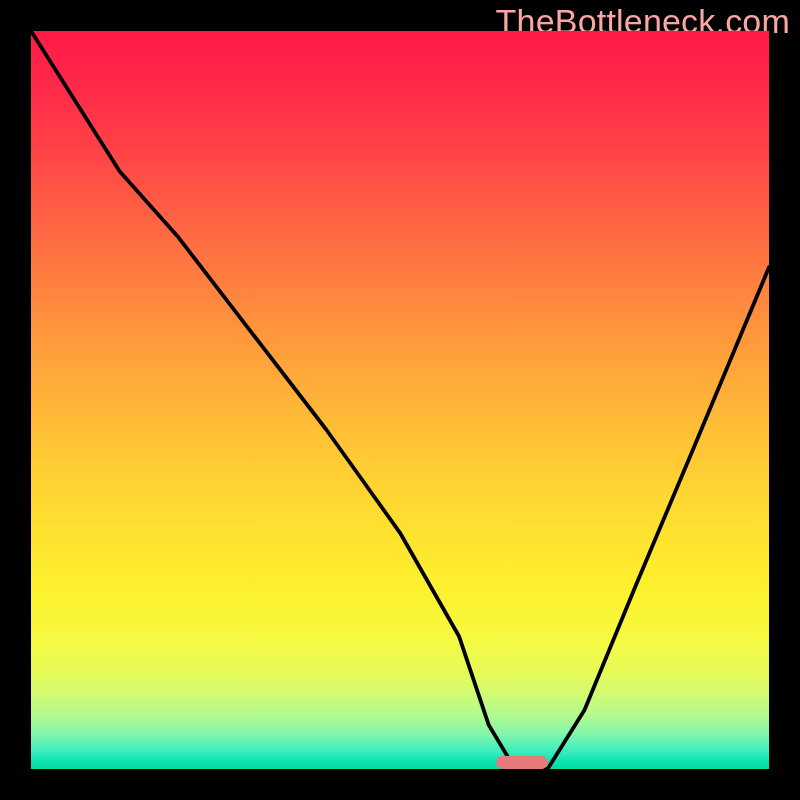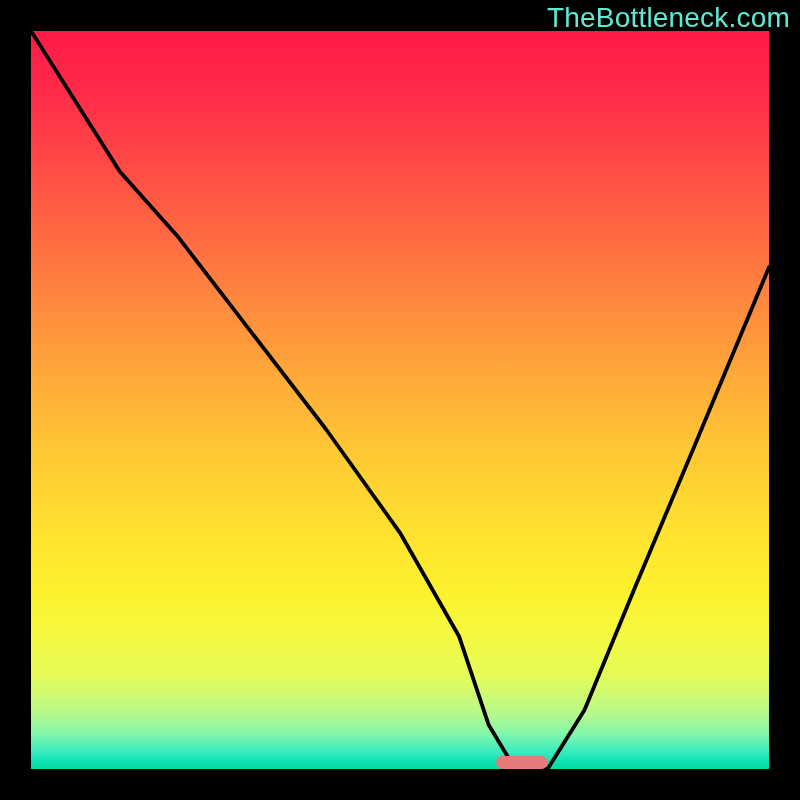--- a/index.html
+++ b/index.html
@@ -14,22 +14,22 @@
     position: relative;
     width: 800px;
     height: 800px;
     background: #000;
   }
   .watermark {
     position: absolute;
     top: 2px;
     right: 10px;
     font-family: Arial, Helvetica, sans-serif;
-    font-size: 28px;
-    color: #5eead4;
+    font-size: 34px;
+    color: #fca5a5;
     letter-spacing: 0.2px;
     font-weight: 500;
   }
   .plot-area {
     position: absolute;
     top: 31px;
     left: 31px;
     width: 738px;
     height: 738px;
   }

